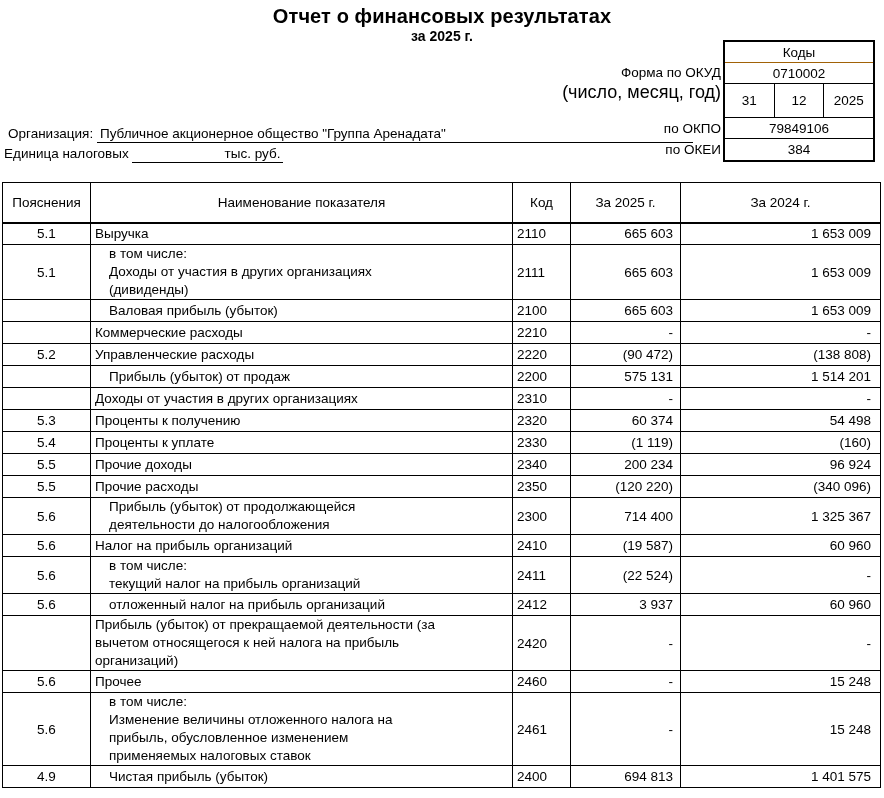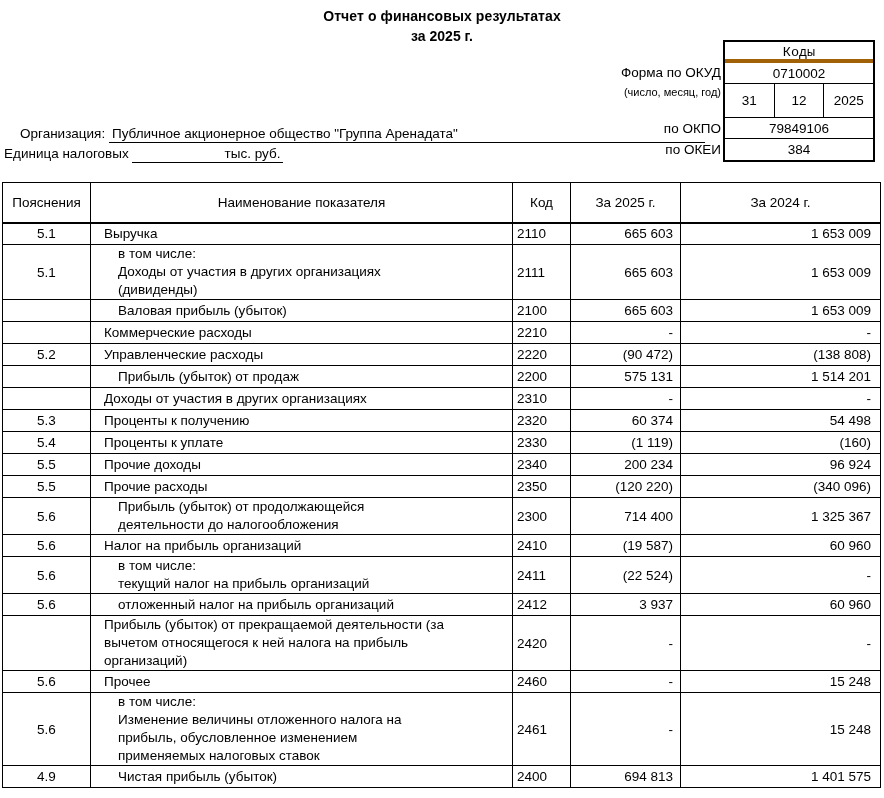--- a/index.html
+++ b/index.html
@@ -15,21 +15,21 @@
     position: relative;
     overflow: hidden;
   }
 
   
   .title-block {
     text-align: center;
     padding-top: 7px;
   }
   .doc-title {
-    font-size: 14px;
+    font-size: 20px;
     font-weight: bold;
     letter-spacing: .1px;
     line-height: 19px;
   }
   .doc-subtitle {
     font-size: 14px;
     font-weight: bold;
     line-height: 18px;
     margin-top: 1px;
   }
@@ -60,42 +60,41 @@
   .codes-row.tall > div {
     flex: 1;
     border-right: 1px solid #000;
     box-sizing: border-box;
     text-align: center;
     font-size: 13.5px;
   }
   .codes-row.tall > div:last-child { border-right: none; }
   .codes-row.last { border-bottom: none; }
   .codes-head {
-    border-bottom: 4px solid #a16207;
-    font-family: Liberation Mono, monospace;
+    border-bottom: 1px solid #a16207;
   }
 
   
   .codes-labels {
     position: absolute;
     left: 430px;
     top: 62px;
     width: 291px;
     text-align: right;
     font-size: 13.5px;
     line-height: 17px;
   }
   .codes-labels .lbl { height: 21px; line-height: 21px; }
   .codes-labels .lbl2 { height: 34px; line-height: 16px; padding-top: 1px; }
-  .codes-labels .lbl-small { font-size: 11px; }
+  .codes-labels .lbl-small { font-size: 18px; }
 
   
   .org-line {
     position: absolute;
-    left: 20px;
+    left: 8px;
     top: 126px;
     font-size: 13.5px;
     white-space: nowrap;
   }
   .unit-line {
     position: absolute;
     left: 4px;
     top: 146px;
     font-size: 13.5px;
     white-space: nowrap;
@@ -136,21 +135,21 @@
   table.fin td.c-code { text-align: left; width: 58px; margin-left: 31px; }
   table.fin td.c-val  { text-align: right;  width: 110px; padding-right: 7px; }
   table.fin td.c-val2 { text-align: right;  width: 200px; padding-right: 9px; }
 
   table.fin th.c-note { width: 88px; }
   table.fin th.c-name { width: 422px; }
   table.fin th.c-code { width: 58px; }
   table.fin th.c-val  { width: 110px; }
   table.fin th.c-val2 { width: 200px; }
   .cellbox { line-height: 18px; }
-  .cellbox .ln { display: block; margin-left: 9px; }
+  .cellbox .ln { display: block; }
   .cellbox .ln.ind { padding-left: 14px; }
   .multi td { vertical-align: top; padding-top: 3px; }
   .multi td.c-note,
   .multi td.c-code,
   .multi td.c-val,
   .multi td.c-val2 { vertical-align: middle; padding-top: 0; }
   .row-h22 { height: 22px; }
 </style>
 </head>
 <body>

